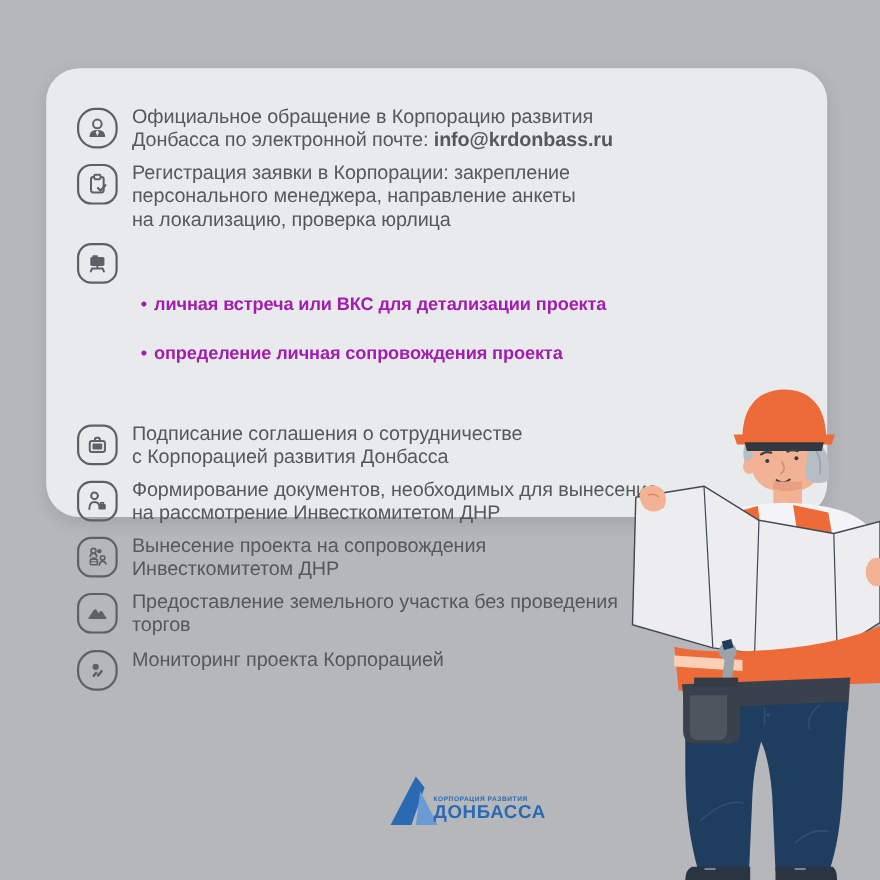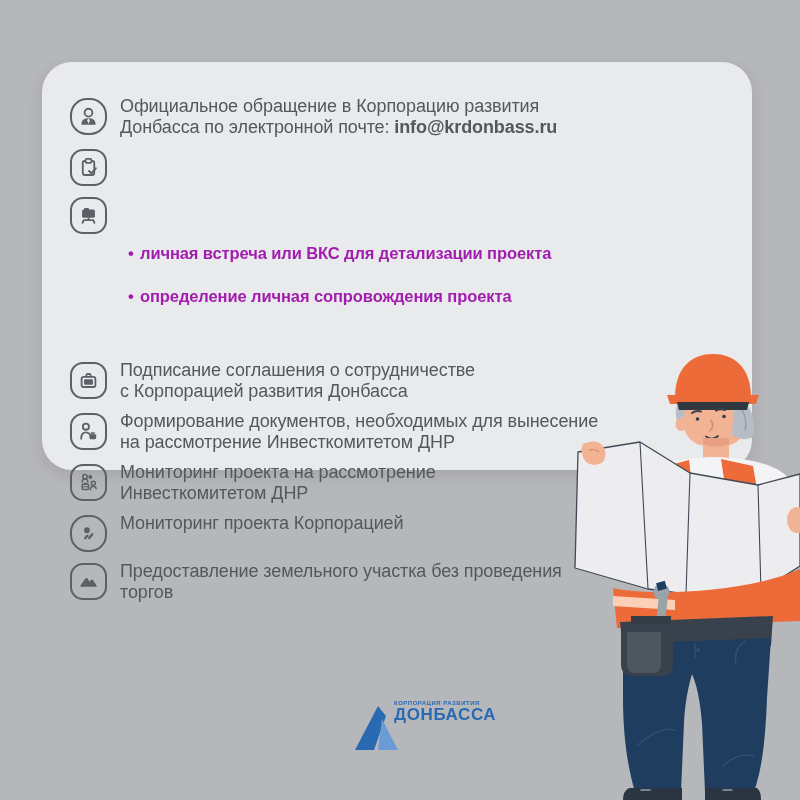--- a/index.html
+++ b/index.html
@@ -27,21 +27,21 @@
     white-space:pre-line;letter-spacing:-.1px;
   }
   .step-text b{font-weight:bold;}
   .bullets{list-style:none;margin:5px 0 0 6px;padding:0;
     font-weight:bold;font-size:16.5px;line-height:1.32;color:#a21caf;}
   .bullets li{position:relative;padding-left:14px;white-space:normal;}
   .bullets li::before{content:"\2022";position:absolute;left:2px;top:0;}
   .worker{position:absolute;left:565px;top:338px;z-index:3;}
   .logo{
     position:absolute;left:352px;top:700px;z-index:2;
-    display:flex;align-items:flex-start;
+    display:flex;align-items:flex-end;
   }
   .logo-texts{display:flex;flex-direction:column;justify-content:flex-end;
     margin-left:-8px;padding-bottom:4px;color:#2a6ab2;}
   .logo-small{font-size:6px;font-weight:bold;letter-spacing:.5px;white-space:nowrap;}
   .logo-name{font-size:17px;font-weight:bold;letter-spacing:.6px;white-space:nowrap;line-height:1.05;}
   svg{display:block;}
 </style>
 </head>
 <body>
 
@@ -61,20 +61,23 @@
     </div>
 
     <div class="step">
       <span class="badge">
         <svg viewBox="0 0 24 24" width="23" height="23">
           <rect x="6" y="5.2" width="12" height="14.6" rx="2" fill="none" stroke="#5d6167" stroke-width="1.9"></rect>
           <rect x="9" y="3" width="6" height="4.2" rx="1.1" fill="#e9eaec" stroke="#5d6167" stroke-width="1.8"></rect>
           <path d="M12.6,15.6 l2.4,2.5 l4.6,-5.2" fill="none" stroke="#5d6167" stroke-width="2.1" stroke-linecap="round" stroke-linejoin="round"></path>
         </svg>
       </span>
+      <div class="step-text"><span>Регистрация заявки в  Корпорации: закрепление
+персонального менеджера, направление анкеты
+на локализацию, проверка юрлица</span></div>
     </div>
 
     <div class="step">
       <span class="badge">
         <svg viewBox="0 0 24 24" width="23" height="23">
           <rect x="7.3" y="4.3" width="5.2" height="3.4" rx="1" fill="#5d6167"></rect>
           <rect x="5.3" y="5.8" width="13.4" height="8.6" rx="1.6" fill="#5d6167"></rect>
           <path d="M12,14.4 v2.4 M7,16.8 h10 M7,16.8 L5.8,19.6 M17,16.8 L18.2,19.6" fill="none" stroke="#5d6167" stroke-width="1.9" stroke-linecap="round"></path>
         </svg>
       </span>
@@ -117,42 +120,42 @@
           <circle cx="8.3" cy="6" r="2.3" fill="none" stroke="#5d6167" stroke-width="1.6"></circle>
           <circle cx="13.9" cy="6.3" r="2.1" fill="#5d6167"></circle>
           <path d="M5.3,11.6 c0,-2.2 1.3,-3.2 3,-3.2 c1.7,0 3,1 3,3.2" fill="none" stroke="#5d6167" stroke-width="1.6" stroke-linecap="round"></path>
           <circle cx="17" cy="12.8" r="2.1" fill="none" stroke="#5d6167" stroke-width="1.6"></circle>
           <path d="M13.9,19.6 c0.2,-2.4 1.4,-3.6 3.1,-3.6 c1.5,0 2.6,0.9 3,2.4" fill="none" stroke="#5d6167" stroke-width="1.6" stroke-linecap="round"></path>
           <path d="M7.6,13.8 v-1 h2.2 v1" fill="none" stroke="#5d6167" stroke-width="1.3"></path>
           <rect x="5.4" y="13.8" width="6.6" height="5.4" rx="1" fill="none" stroke="#5d6167" stroke-width="1.6"></rect>
           <path d="M5.4,16.4 h6.6" stroke="#5d6167" stroke-width="1.1"></path>
         </svg>
       </span>
-      <div class="step-text"><span>Мониторинг проекта на рассмотрение
+      <div class="step-text"><span>Вынесение проекта на сопровождения
 Инвесткомитетом ДНР</span></div>
+    </div>
+
+    <div class="step">
+      <span class="badge">
+        <svg viewBox="0 0 24 24" width="23" height="23">
+          <path d="M4,16.8 L9.1,9.3 a0.95,0.95 0 0 1 1.6,0 L13,13.3 L14.7,11 a0.95,0.95 0 0 1 1.6,0 L20,16.8 Z" fill="#5d6167" stroke="#5d6167" stroke-width="1.2" stroke-linejoin="round"></path>
+        </svg>
+      </span>
+      <div class="step-text"><span>Предоставление земельного участка без проведения
+торгов</span></div>
     </div>
 
     <div class="step">
       <span class="badge round">
         <svg viewBox="0 0 24 24" width="23" height="23">
           <circle cx="10.4" cy="8.6" r="3" fill="#5d6167"></circle>
           <path d="M8.6,17 L10.8,14.3 M12.7,16.7 L15.9,12.7" fill="none" stroke="#5d6167" stroke-width="2.4" stroke-linecap="round"></path>
         </svg>
       </span>
       <div class="step-text"><span>Мониторинг проекта Корпорацией</span></div>
-    </div>
-
-    <div class="step">
-      <span class="badge">
-        <svg viewBox="0 0 24 24" width="23" height="23">
-          <path d="M4,16.8 L9.1,9.3 a0.95,0.95 0 0 1 1.6,0 L13,13.3 L14.7,11 a0.95,0.95 0 0 1 1.6,0 L20,16.8 Z" fill="#5d6167" stroke="#5d6167" stroke-width="1.2" stroke-linejoin="round"></path>
-        </svg>
-      </span>
-      <div class="step-text"><span>Предоставление земельного участка без проведения
-торгов</span></div>
     </div>
 
   </div>
 </div>
 
 <svg class="worker" viewBox="0 0 235 462" width="235" height="462">
 
   <rect x="118" y="48" width="64" height="60" rx="24" fill="#f2b294"></rect>
   <ellipse cx="116" cy="86" rx="5.5" ry="7" fill="#f2b294"></ellipse>
   <path d="M170,60 C186,64 191,80 188,99 C180,103 171,101 167,96 Z" fill="#b7bdc4"></path>

